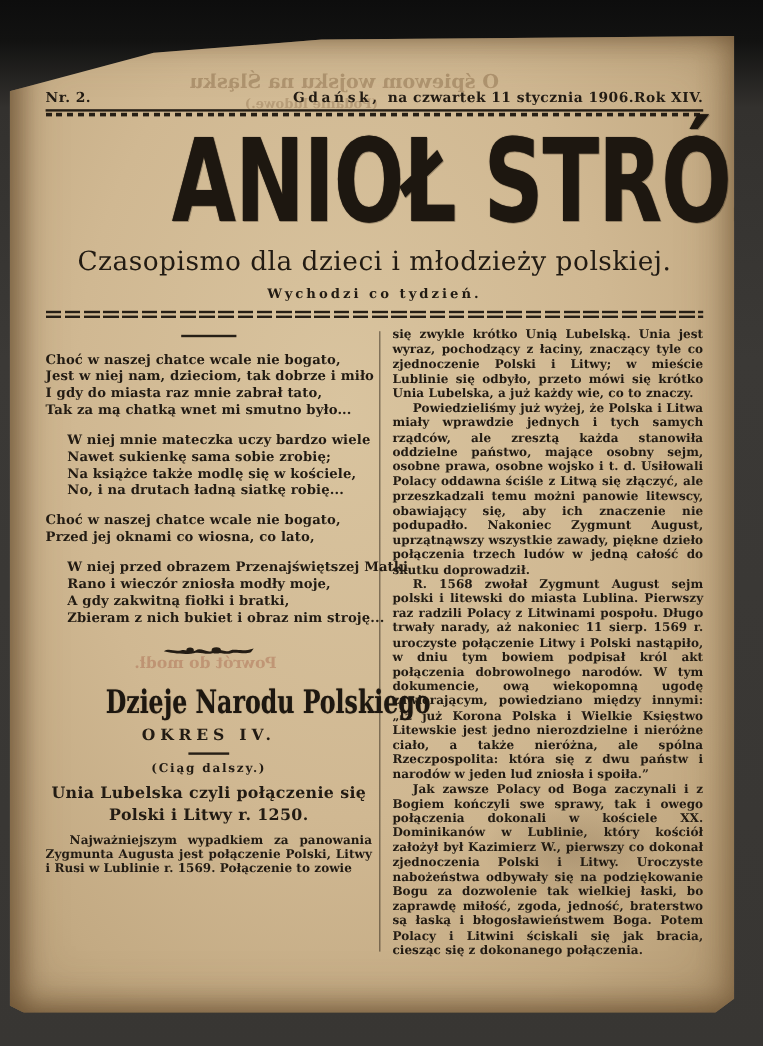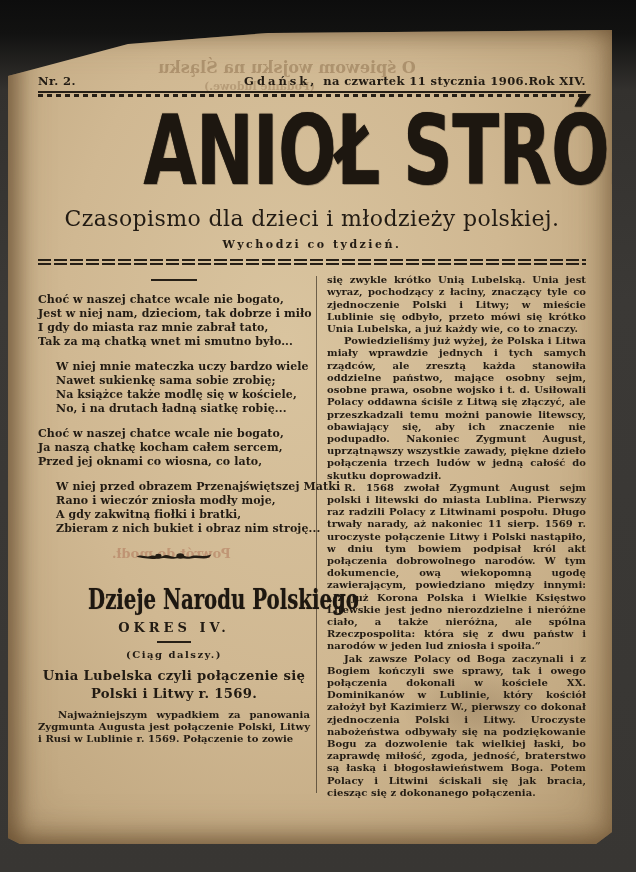--- a/index.html
+++ b/index.html
@@ -125,21 +125,20 @@
 
         <div class="stanza indented">
           <div class="pline">W niej mnie mateczka uczy bardzo wiele</div>
           <div class="pline">Nawet sukienkę sama sobie zrobię;</div>
           <div class="pline">Na książce także modlę się w kościele,</div>
           <div class="pline">No, i na drutach ładną siatkę robię...</div>
         </div>
 
         <div class="stanza">
           <div class="pline">Choć w naszej chatce wcale nie bogato,</div>
-          <div class="pline">Ja naszą chatkę kocham całem sercem,</div>
           <div class="pline">Przed jej oknami co wiosna, co lato,</div>
         </div>
 
         <div class="stanza indented">
           <div class="pline">W niej przed obrazem Przenajświętszej Matki</div>
           <div class="pline">Rano i wieczór zniosła modły moje,</div>
           <div class="pline">A gdy zakwitną fiołki i bratki,</div>
           <div class="pline">Zbieram z nich bukiet i obraz nim stroję...</div>
         </div>
 
@@ -152,21 +151,21 @@
         </div>
 
         <div class="art-title-wrap">
           <span class="art-title">Dzieje Narodu Polskiego</span>
         </div>
         <div class="art-period">OKRES IV.</div>
         <div class="art-rule"></div>
         <div class="art-cont">(Ciąg dalszy.)</div>
         <div class="art-chapter">
           <div>Unia Lubelska czyli połączenie się</div>
-          <div>Polski i Litwy r. 1569.</div>
+          <div>Polski i Litwy r. 1250.</div>
         </div>
         <p class="body-par">Najważniejszym wypadkiem za panowania Zygmunta Augusta jest połączenie Polski, Litwy i Rusi w Lublinie r. 1569.  Połączenie to zowie</p>
       </div>
 
       <div class="col-div"></div>
 
       <div class="col-right">
         <p class="body-par first">się zwykle krótko Unią Lubelską.  Unia jest wyraz, pochodzący z łaciny, znaczący tyle co zjednoczenie Polski i Litwy; w mieście Lublinie się odbyło, przeto mówi się krótko Unia Lubelska, a już każdy wie, co to znaczy.</p>
         <p class="body-par">Powiedzieliśmy już wyżej, że Polska i Litwa miały wprawdzie jednych i tych samych rządców, ale zresztą każda stanowiła oddzielne państwo, mające osobny sejm, osobne prawa, osobne wojsko i t. d.  Usiłowali Polacy oddawna ściśle z Litwą się złączyć, ale przeszkadzali temu możni panowie litewscy, obawiający się, aby ich znaczenie nie podupadło.  Nakoniec Zygmunt August, uprzątnąwszy wszystkie zawady, piękne dzieło połączenia trzech ludów w jedną całość do skutku doprowadził.</p>
         <p class="body-par">R. 1568 zwołał Zygmunt August sejm polski i litewski do miasta Lublina.  Pierwszy raz radzili Polacy z Litwinami pospołu.  Długo trwały narady, aż nakoniec 11 sierp. 1569 r. uroczyste połączenie Litwy i Polski nastąpiło, w dniu tym bowiem podpisał król akt połączenia dobrowolnego narodów.  W tym dokumencie, ową wiekopomną ugodę zawierającym, powiedziano między innymi: „Iż już Korona Polska i Wielkie Księstwo Litewskie jest jedno nierozdzielne i nieróżne ciało, a także nieróżna, ale spólna Rzeczpospolita: która się z dwu państw i narodów w jeden lud zniosła i spoiła.”</p>

